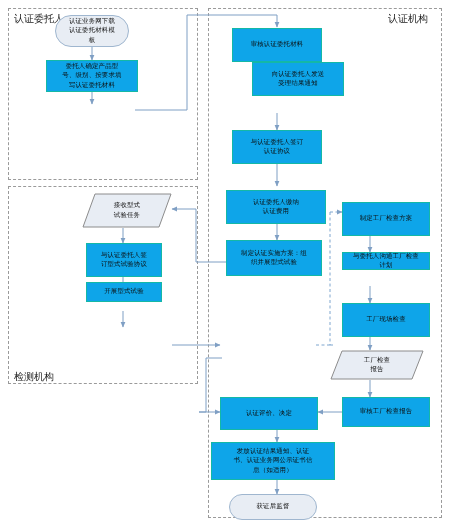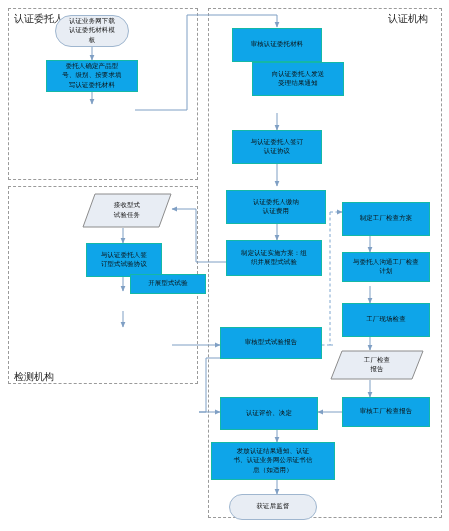--- a/index.html
+++ b/index.html
@@ -170,21 +170,21 @@
         <span style="white-space:pre-line">接收型式
 试验任务</span>
       </div>
   </div>
 
   <div class="node rect" style="left:86px; top:243px; width:76px; height:34px;">
     <span style="white-space:pre-line">与认证委托人签
 订型式试验协议</span>
   </div>
 
-  <div class="node rect" style="left:86px; top:274px; width:76px; height:20px;margin-left:44px;">
+  <div class="node rect" style="left:86px; top:282px; width:76px; height:20px;">
     <span style="white-space:pre-line">开展型式试验</span>
   </div>
 
 
   <div class="node rect" style="left:232px; top:28px; width:90px; height:34px;">
     <span style="white-space:pre-line">审核认证委托材料</span>
   </div>
 
   <div class="node rect" style="left:232px; top:62px; width:92px; height:34px;margin-left:20px;">
     <span style="white-space:pre-line">向认证委托人发送
@@ -199,29 +199,26 @@
   <div class="node rect" style="left:226px; top:190px; width:100px; height:34px;">
     <span style="white-space:pre-line">认证委托人缴纳
 认证费用</span>
   </div>
 
   <div class="node rect" style="left:226px; top:240px; width:96px; height:36px;">
     <span style="white-space:pre-line">制定认证实施方案：组
 织并展型式试验</span>
   </div>
 
-  <div class="node rect" style="left:220px; top:327px; width:102px; height:32px;">
-    <span style="white-space:pre-line">审核型式试验报告</span>
-  </div>
 
   <div class="node rect" style="left:342px; top:202px; width:88px; height:34px;">
     <span style="white-space:pre-line">制定工厂检查方案</span>
   </div>
 
-  <div class="node rect" style="left:342px; top:252px; width:88px; height:30px;">
+  <div class="node rect" style="left:342px; top:252px; width:88px; height:18px;">
     <span style="white-space:pre-line">与委托人沟通工厂检查
 计划</span>
   </div>
 
   <div class="node rect" style="left:342px; top:303px; width:88px; height:34px;">
     <span style="white-space:pre-line">工厂现场检查</span>
   </div>
 
   <div class="para-wrap" style="left:330px; top:350px; width:94px; height:30px;">
     <svg width="94" height="30" viewBox="0 0 94 30" xmlns="http://www.w3.org/2000/svg">

